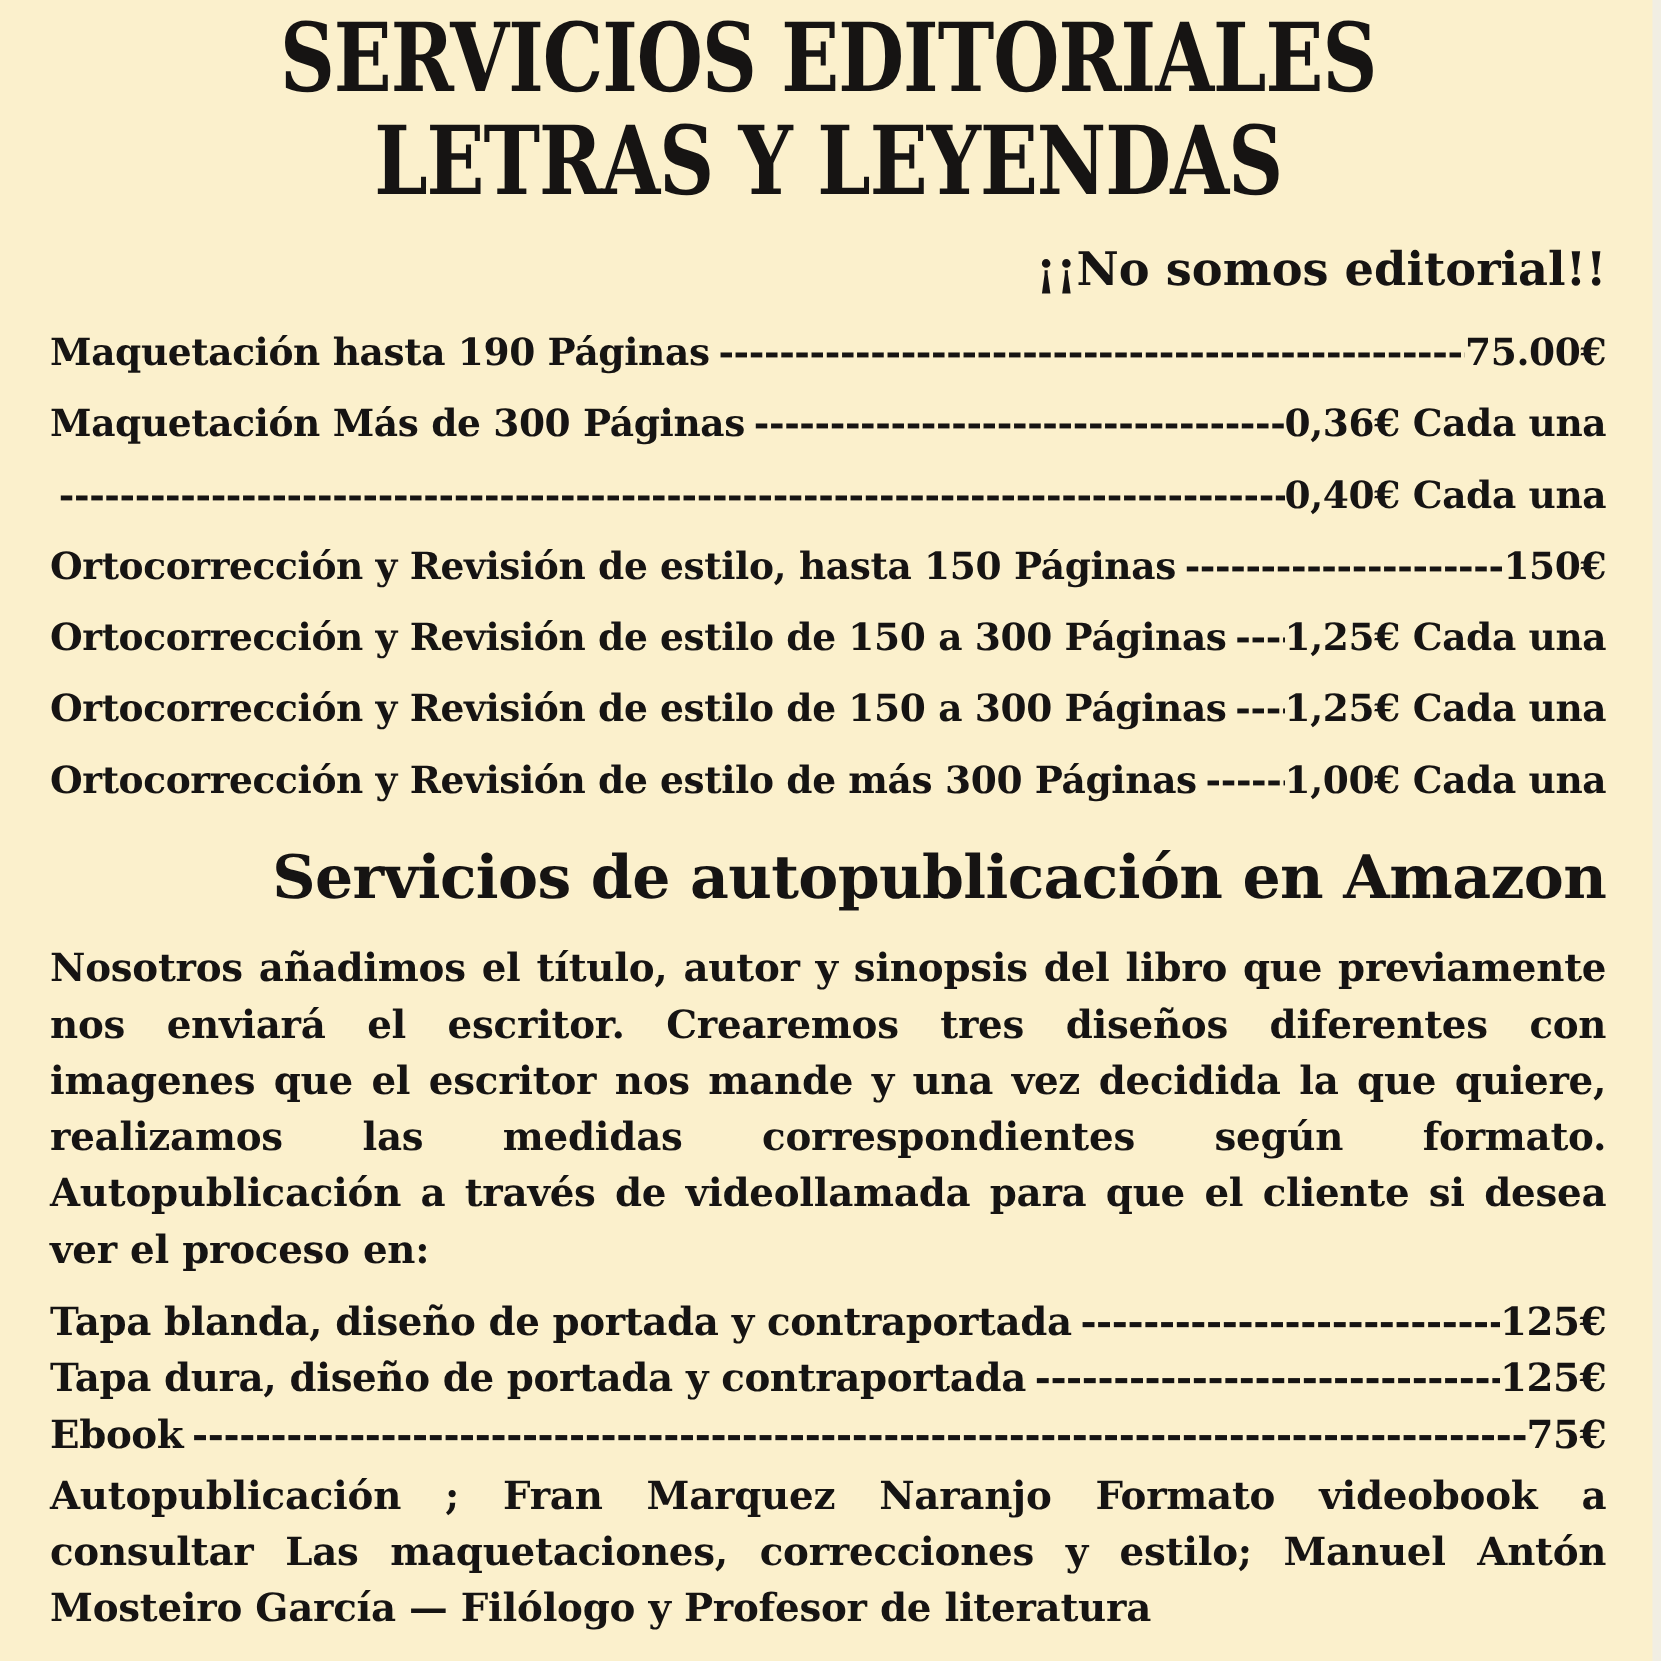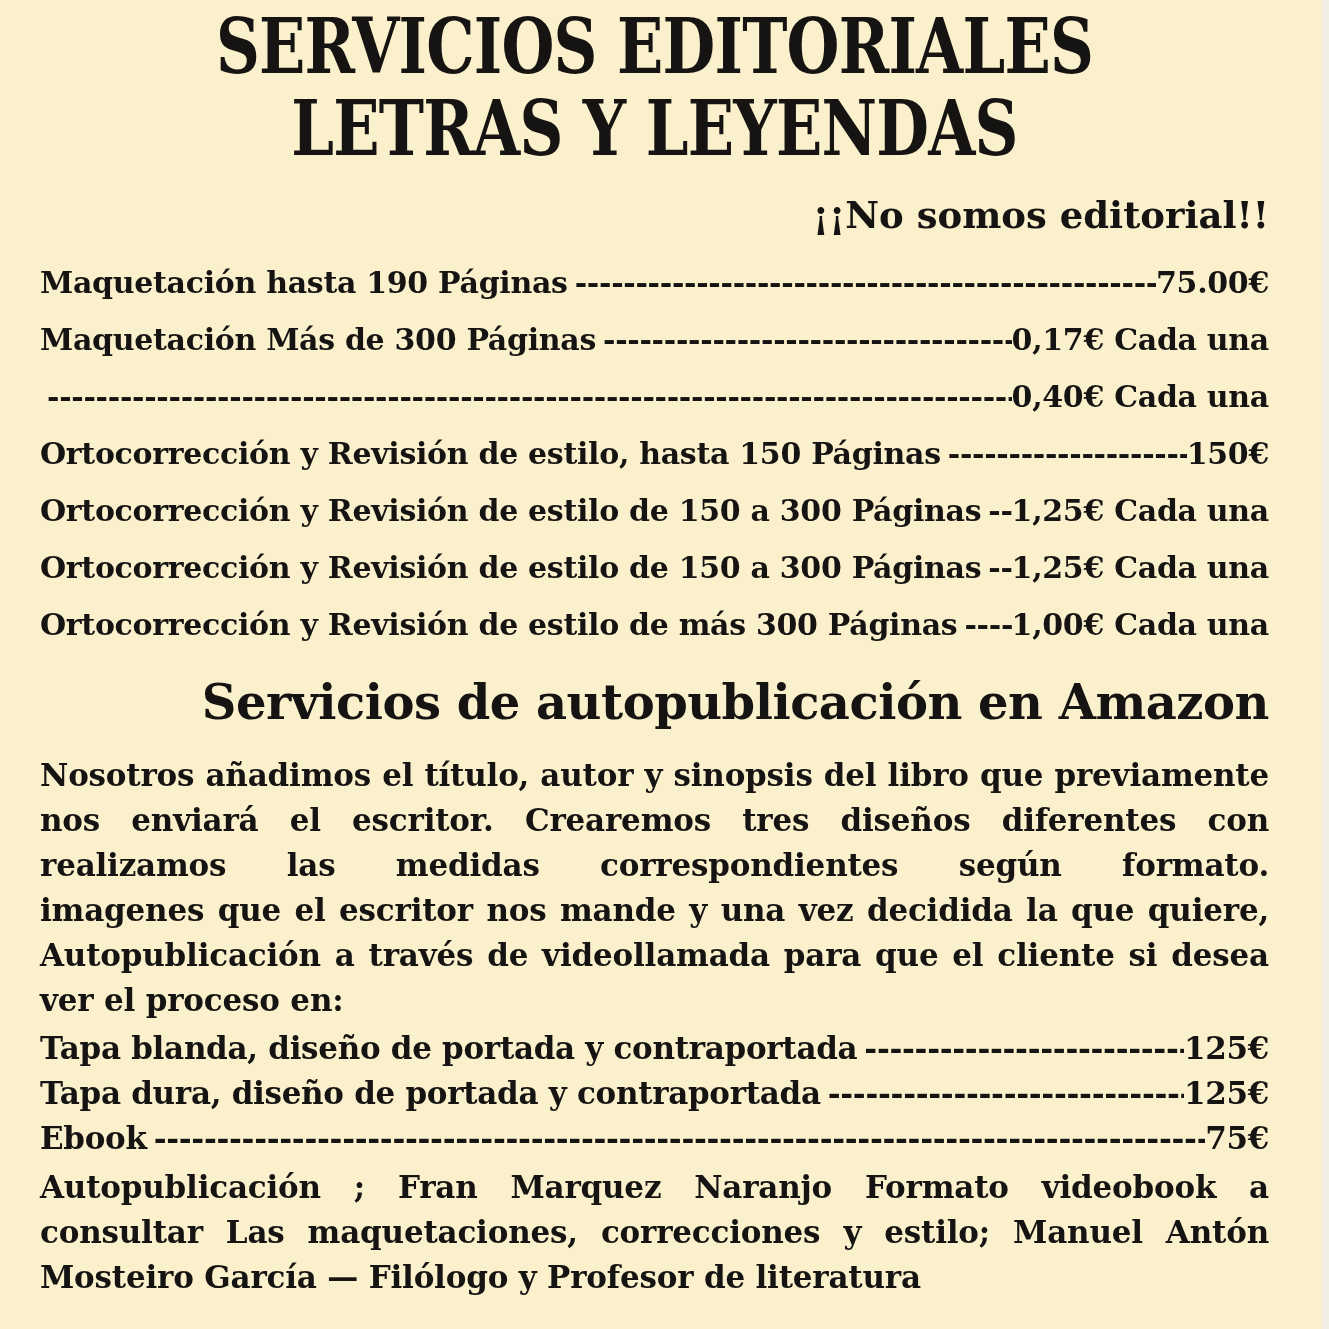--- a/index.html
+++ b/index.html
@@ -9,21 +9,21 @@
     background: #e8e8e8;
   }
   .page {
     position: relative;
     width: 1329px;
     height: 1329px;
     margin: 0 auto;
     background: #FBF0CC;
     color: #161413;
     box-sizing: border-box;
-    padding: 6px 60px 0 40px;
+    padding: 6px 44px 0 40px;
     overflow: hidden;
   }
   .scan-edge {
     position: absolute;
     top: 0; right: 0; bottom: 0;
     width: 7px;
     background: #f1eee3;
   }
   
   .title-line {
@@ -72,21 +72,21 @@
   .paragraph { margin-top: 22px; }
   .jline {
     font-size: 31px;
     line-height: 45px;
     letter-spacing: -0.2px;
     text-align: justify;
     text-align-last: justify;
     white-space: normal;
   }
   .jline.last { text-align-last: left; }
-  .amazon-rows { margin-top: 3px; }
+  .amazon-rows { margin-top: 13px; }
   .amazon-rows .price-row {
     font-size: 31px;
     line-height: 45px;
     margin-bottom: 0;
   }
   .footer-block { margin-top: 4px; }
   .footer-block .jline { font-size: 31px; line-height: 45px; }
 </style>
 </head>
 <body>
@@ -99,21 +99,21 @@
 
   <div class="price-list">
     <div class="price-row">
       <span class="lbl">Maquetación hasta 190 Páginas</span>
       <span class="leader">--------------------------------------------------------------------------------------------------------------------------------------------</span>
       <span class="amt">75.00€</span>
     </div>
     <div class="price-row">
       <span class="lbl">Maquetación Más de 300 Páginas</span>
       <span class="leader">--------------------------------------------------------------------------------------------------------------------------------------------</span>
-      <span class="amt">0,17€ Cada una</span>
+      <span class="amt">0,36€ Cada una</span>
     </div>
     <div class="price-row">
       <span class="leader">--------------------------------------------------------------------------------------------------------------------------------------------</span>
       <span class="amt">0,40€ Cada una</span>
     </div>
     <div class="price-row">
       <span class="lbl">Ortocorrección y Revisión de estilo, hasta 150 Páginas</span>
       <span class="leader">--------------------------------------------------------------------------------------------------------------------------------------------</span>
       <span class="amt">150€</span>
     </div>
@@ -132,22 +132,22 @@
       <span class="leader">--------------------------------------------------------------------------------------------------------------------------------------------</span>
       <span class="amt">1,00€ Cada una</span>
     </div>
   </div>
 
   <div class="amazon-heading">Servicios de autopublicación en Amazon</div>
 
   <div class="paragraph">
     <div class="jline">Nosotros añadimos el título, autor y sinopsis del libro que previamente</div>
     <div class="jline">nos enviará el escritor. Crearemos tres diseños diferentes con</div>
+    <div class="jline">imagenes que el escritor nos mande y una vez decidida la que quiere,</div>
     <div class="jline">realizamos las medidas correspondientes según formato.</div>
-    <div class="jline">imagenes que el escritor nos mande y una vez decidida la que quiere,</div>
     <div class="jline">Autopublicación a través de videollamada para que el cliente si desea</div>
     <div class="jline last">ver el proceso en:</div>
   </div>
 
   <div class="amazon-rows">
     <div class="price-row">
       <span class="lbl">Tapa blanda, diseño de portada y contraportada</span>
       <span class="leader">--------------------------------------------------------------------------------------------------------------------------------------------</span>
       <span class="amt">125€</span>
     </div>

